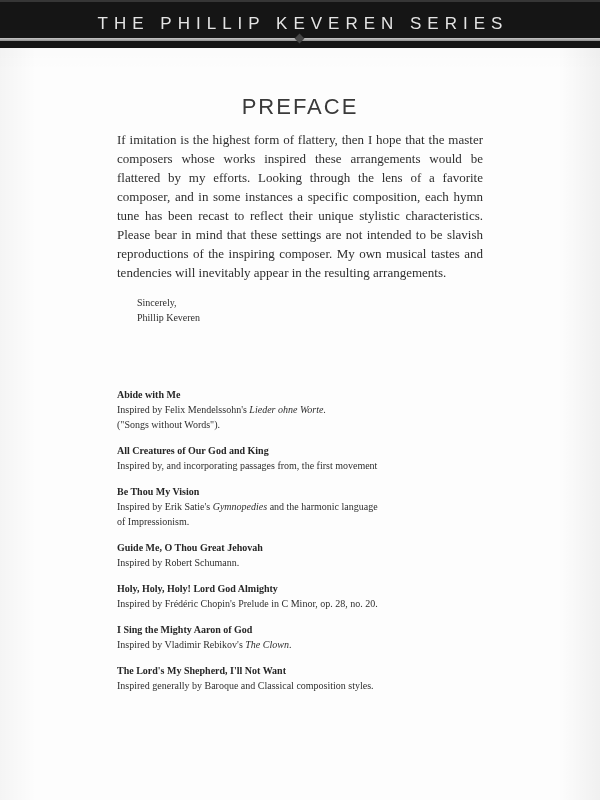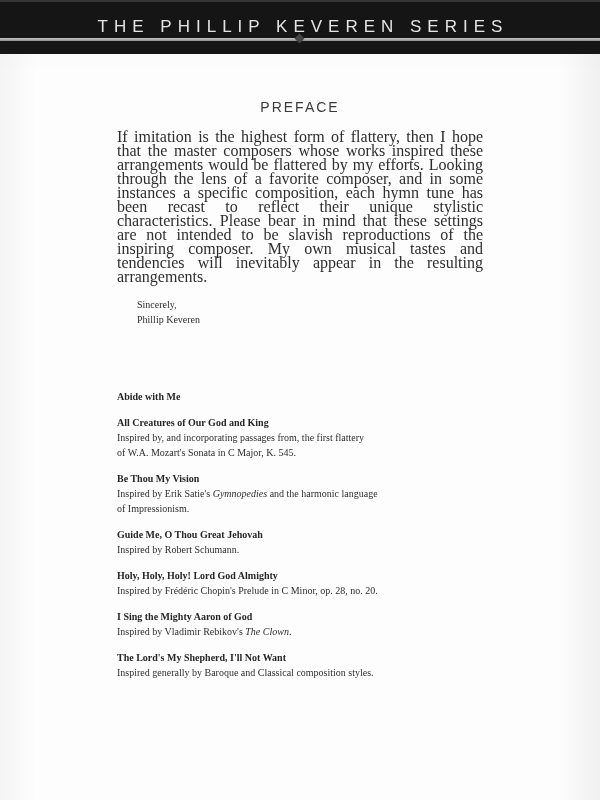--- a/index.html
+++ b/index.html
@@ -10,21 +10,21 @@
     background:
       linear-gradient(90deg, rgba(0,0,0,0.035), rgba(0,0,0,0) 6%, rgba(0,0,0,0) 93%, rgba(0,0,0,0.05)),
       linear-gradient(180deg, rgba(0,0,0,0.03), rgba(0,0,0,0) 9%),
       var(--page-bg, #fdfdfd);
     font-family: "Liberation Serif", serif;
     color: var(--ink, #2e2e2e);
   }
 
   
   .banner {
-    position: absolute; top: 0; left: 0; right: 0; height: 54px;
+    position: absolute; top: 0; left: 0; right: 0; height: 48px;
     background: var(--banner-bg, #151515);
     box-shadow: inset 0 2px 0 rgba(255,255,255,0.14);
     display: flex; align-items: center; justify-content: center;
     z-index: 1;
   }
   .banner-title {
     font-family: "Liberation Sans", sans-serif;
     font-weight: 300;
     font-size: 17px;
     letter-spacing: 6px;
@@ -45,31 +45,31 @@
     z-index: 2;
   }
 
   
   .content {
     position: absolute; left: 117px; top: 97px; width: 366px;
   }
   .heading {
     font-family: "Liberation Sans", sans-serif;
     font-weight: 400;
-    font-size: 14px;
+    font-size: 22px;
     line-height: 20px;
     letter-spacing: 2px;
     text-align: center;
     margin: 0;
     color: #3a3a3a;
   }
   .preface {
     margin: 13px 0 0 0;
-    font-size: 16px;
-    line-height: 14px;
+    font-size: 13px;
+    line-height: 19px;
     text-align: justify;
   }
   .signature {
     margin: 13px 0 0 20px;
     font-size: 10px;
     line-height: 15px;
   }
 
   .hymn-list {
     margin-top: 62px;
@@ -96,25 +96,26 @@
   <p class="preface">If imitation is the highest form of flattery, then I hope that the master composers whose works inspired these arrangements would be flattered by my efforts. Looking through the lens of a favorite composer, and in some instances a specific composition, each hymn tune has been recast to reflect their unique stylistic characteristics. Please bear in mind that these settings are not intended to be slavish reproductions of the inspiring composer. My own musical tastes and tendencies will inevitably appear in the resulting arrangements.</p>
 
   <div class="signature">
     <div>Sincerely,</div>
     <div>Phillip Keveren</div>
   </div>
 
   <section class="hymn-list">
   <div class="entry">
     <div class="entry-title">Abide with Me</div>
+    <div class="entry-desc"><span>Inspired by Felix Mendelssohn's </span><i>Lieder ohne Worte.</i><br><span>("Songs without Words").</span></div>
   </div>
 
   <div class="entry">
     <div class="entry-title">All Creatures of Our God and King</div>
-    <div class="entry-desc"><span>Inspired by, and incorporating passages from, the first flattery</span><br><span>of W.A. Mozart's Sonata in C Major, K. 545.</span></div>
+    <div class="entry-desc"><span>Inspired by, and incorporating passages from, the first movement</span><br></div>
   </div>
 
   <div class="entry">
     <div class="entry-title">Be Thou My Vision</div>
     <div class="entry-desc"><span>Inspired by Erik Satie's </span><i>Gymnopedies</i><span> and the harmonic language</span><br><span>of Impressionism.</span></div>
   </div>
 
 
   <div class="entry">
     <div class="entry-title">Guide Me, O Thou Great Jehovah</div>

